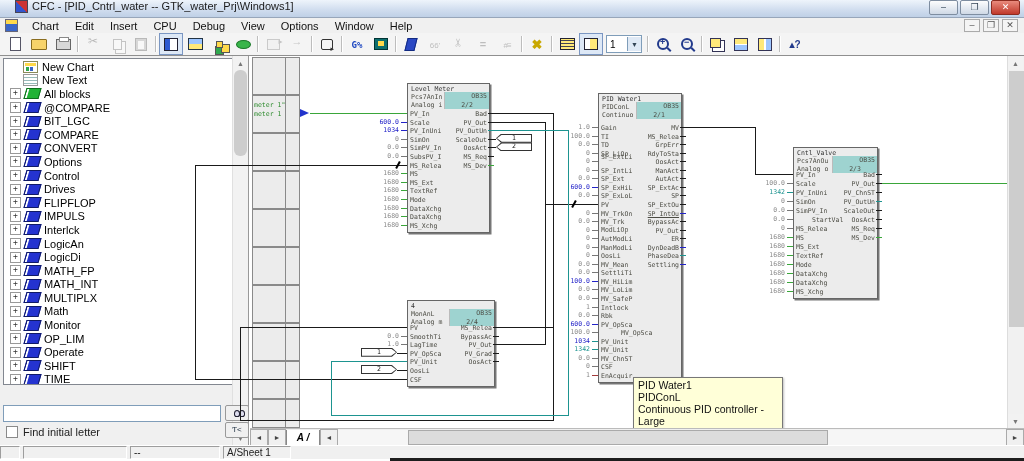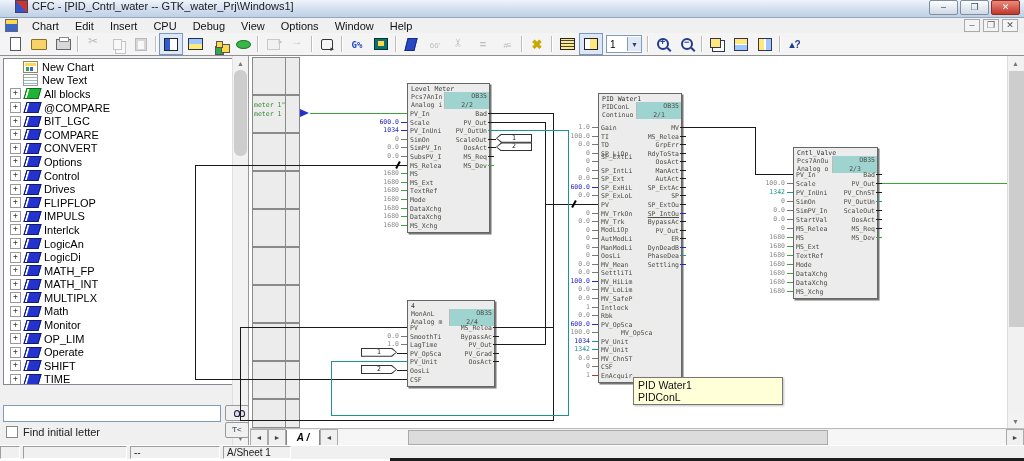--- a/index.html
+++ b/index.html
@@ -697,21 +697,21 @@
       <div class="bsub">Analog o</div>
       <div class="ob">
         <div class="ob1">OB35</div>
         <div class="ob2">2/3</div>
       </div>
       <span class="pinL" style="top: 23px;">PV_In</span>
       <span class="pinL" style="top: 32px;">Scale</span>
       <span class="pinL" style="top: 41px;">PV_InUni</span>
       <span class="pinL" style="top: 50px;">SimOn</span>
       <span class="pinL" style="top: 59px;">SimPV_In</span>
-      <span class="pinL" style="top: 68px;">StartVal</span>
+      <span class="pinL" style="top: 68px; margin-left: 16px;">StartVal</span>
       <span class="pinL" style="top: 77px;">MS_Relea</span>
       <span class="pinL" style="top: 86px;">MS</span>
       <span class="pinL" style="top: 95px;">MS_Ext</span>
       <span class="pinL" style="top: 104px;">TextRef</span>
       <span class="pinL" style="top: 113px;">Mode</span>
       <span class="pinL" style="top: 122px;">DataXchg</span>
       <span class="pinL" style="top: 131px;">DataXchg</span>
       <span class="pinL" style="top: 140px;">MS_Xchg</span>
       <span class="pinR" style="top: 23px;">Bad</span>
       <span class="pinR" style="top: 32px;">PV_Out</span>
@@ -790,20 +790,21 @@
       <i>2</i>
     </div>
     <div class="stub" style="left: 493px; top: 327px; width: 6px; background: rgb(26, 26, 26);"></div>
     <div class="stub" style="left: 493px; top: 335.6px; width: 6px; background: rgb(26, 26, 26);"></div>
     <div class="stub" style="left: 493px; top: 344.2px; width: 6px; background: rgb(26, 26, 26);"></div>
     <div class="stub" style="left: 493px; top: 352.8px; width: 6px; background: rgb(26, 26, 26);"></div>
     <div class="stub" style="left: 493px; top: 361.4px; width: 6px; background: rgb(26, 26, 26);"></div>
     <div id="tooltip">
   <div>PID Water1</div>
   <div>PIDConL</div>
+  <div>Continuous PID controller - Large</div>
 </div>
   </div>
 
 <div id="vscroll">
   <div class="sc-arrow" style="top:0">▲</div>
   <div id="vthumb"></div>
   <div class="sc-arrow" style="bottom:0">▼</div>
 </div>
 
 <div id="sheetbar">

